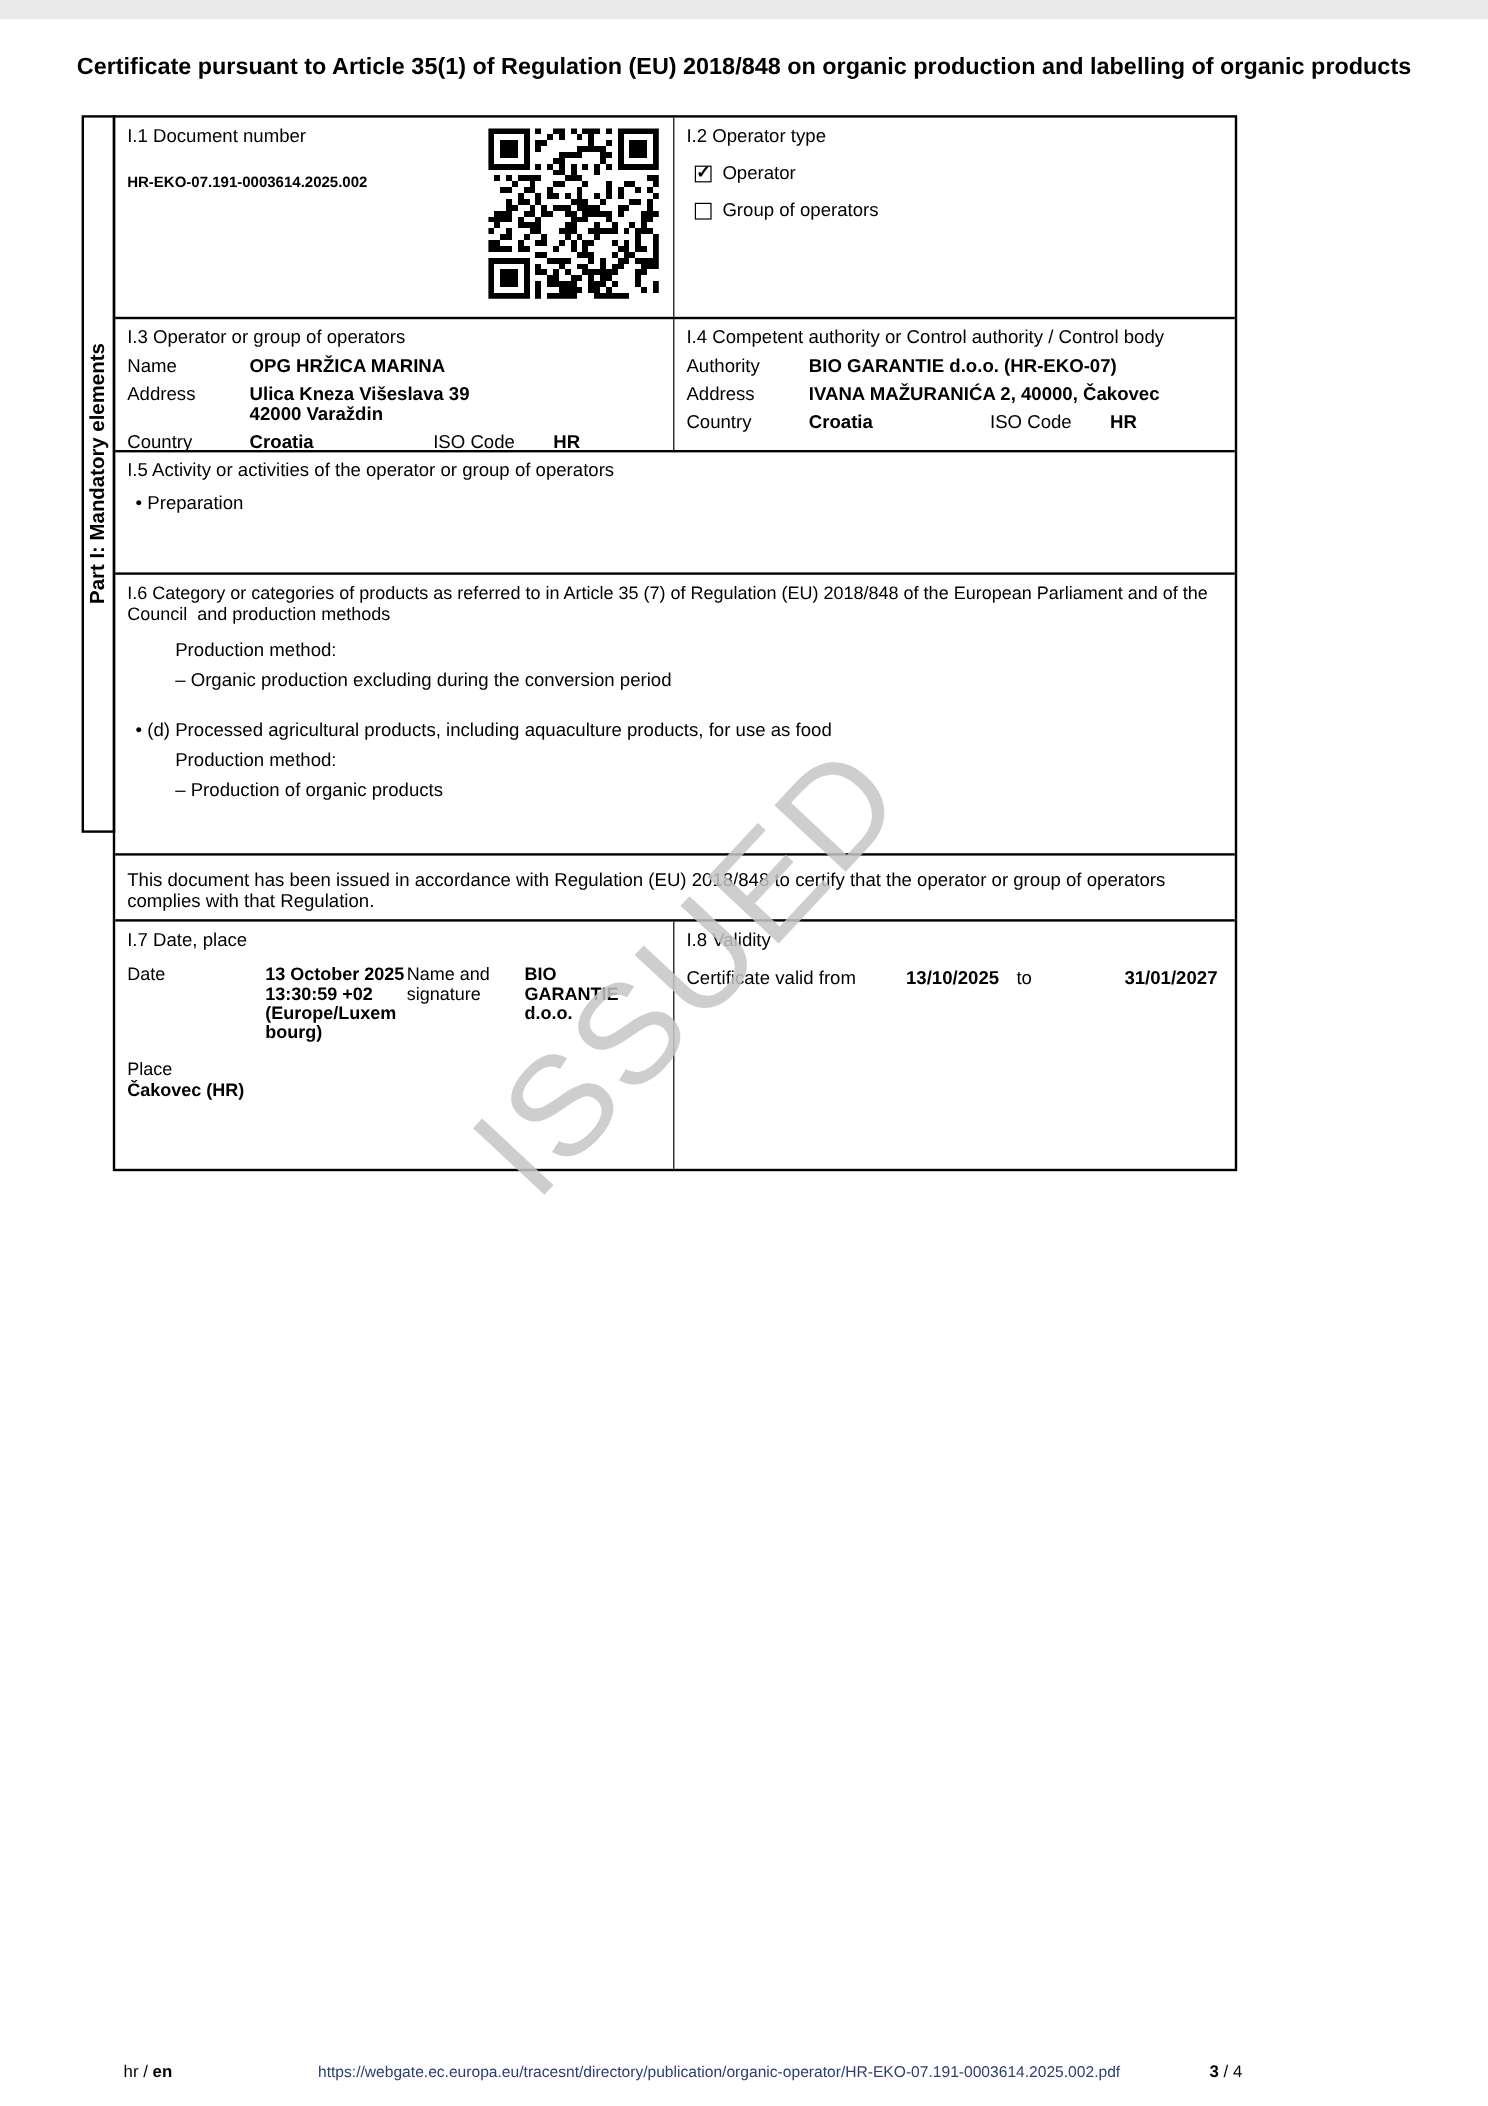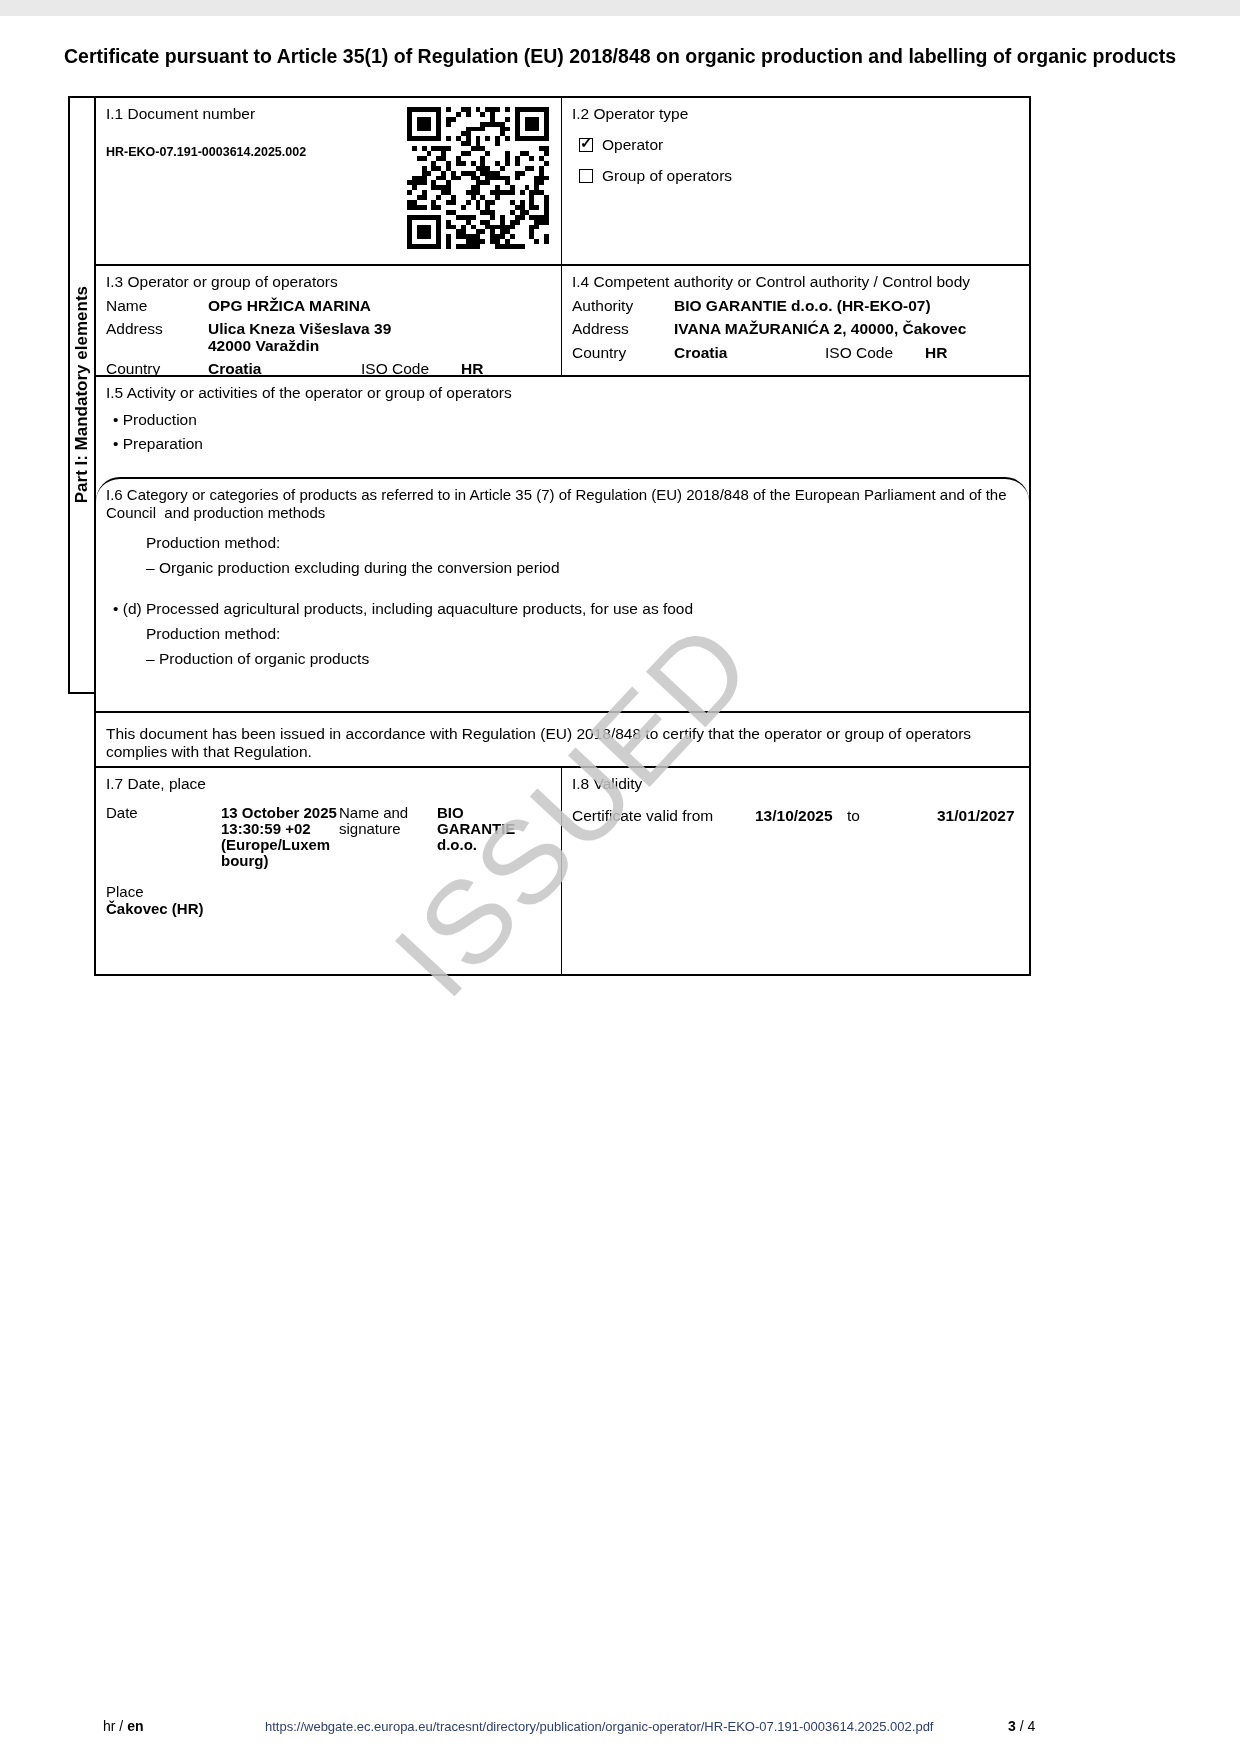--- a/index.html
+++ b/index.html
@@ -24,21 +24,21 @@
   }
   
   .tbl { position:absolute; left:94px; top:80px; width:937px; border:2px solid #000; background:transparent; }
   .row { display:flex; border-top:2px solid #000; position:relative; }
   .row:first-child { border-top:none; }
   .cell { position:relative; padding:7px 10px; }
   .cell + .cell { border-left:1.5px solid #000; }
   .r1 { height:166px; }
   .r2 { height:111px; }
   .r3 { height:102px; }
-  .r4 { height:234px;border-radius:24px; }
+  .r4 { height:234px; }
   .r5 { height:55px; }
   .r6 { height:208px; }
   .c-left  { width:465px; }
   .c-right { flex:1; }
   .sec-label { font-size:15.5px; }
   .doc-number { margin-top:22px; font-weight:bold; font-size:12.5px; }
   .qr { position:absolute; left:311px; top:9px; width:142px; height:142px; }
   .opt { display:flex; align-items:center; margin-top:13px; margin-left:7px; font-size:15.5px; }
   .checkbox { width:14px; height:14px; border:1.5px solid #000; display:inline-block; margin-right:9px; position:relative; flex:0 0 auto; }
   .checkbox.checked::after { content:"✓"; position:absolute; left:0px; top:-5px; font-size:15px; font-weight:bold; }
@@ -535,21 +535,20 @@
           <span class="flabel iso-label">ISO Code</span>
           <span class="fval">HR</span>
         </div>
       </div>
     </div>
 
     <div class="row r3">
       <div class="cell" style="flex:1;">
         <div class="sec-label">I.5 Activity or activities of the operator or group of operators</div>
         <div class="bullets">
-          <div class="bullet-item">Production</div>
           <div class="bullet-item">Preparation</div>
         </div>
       </div>
     </div>
 
     <div class="row r4">
       <div class="cell" style="flex:1;">
         <div class="i6-header">I.6 Category or categories of products as referred to in Article 35 (7) of Regulation (EU) 2018/848 of the European Parliament and of the Council  and production methods</div>
         <div class="i6-item">
           <div class="method">Production method:</div>

